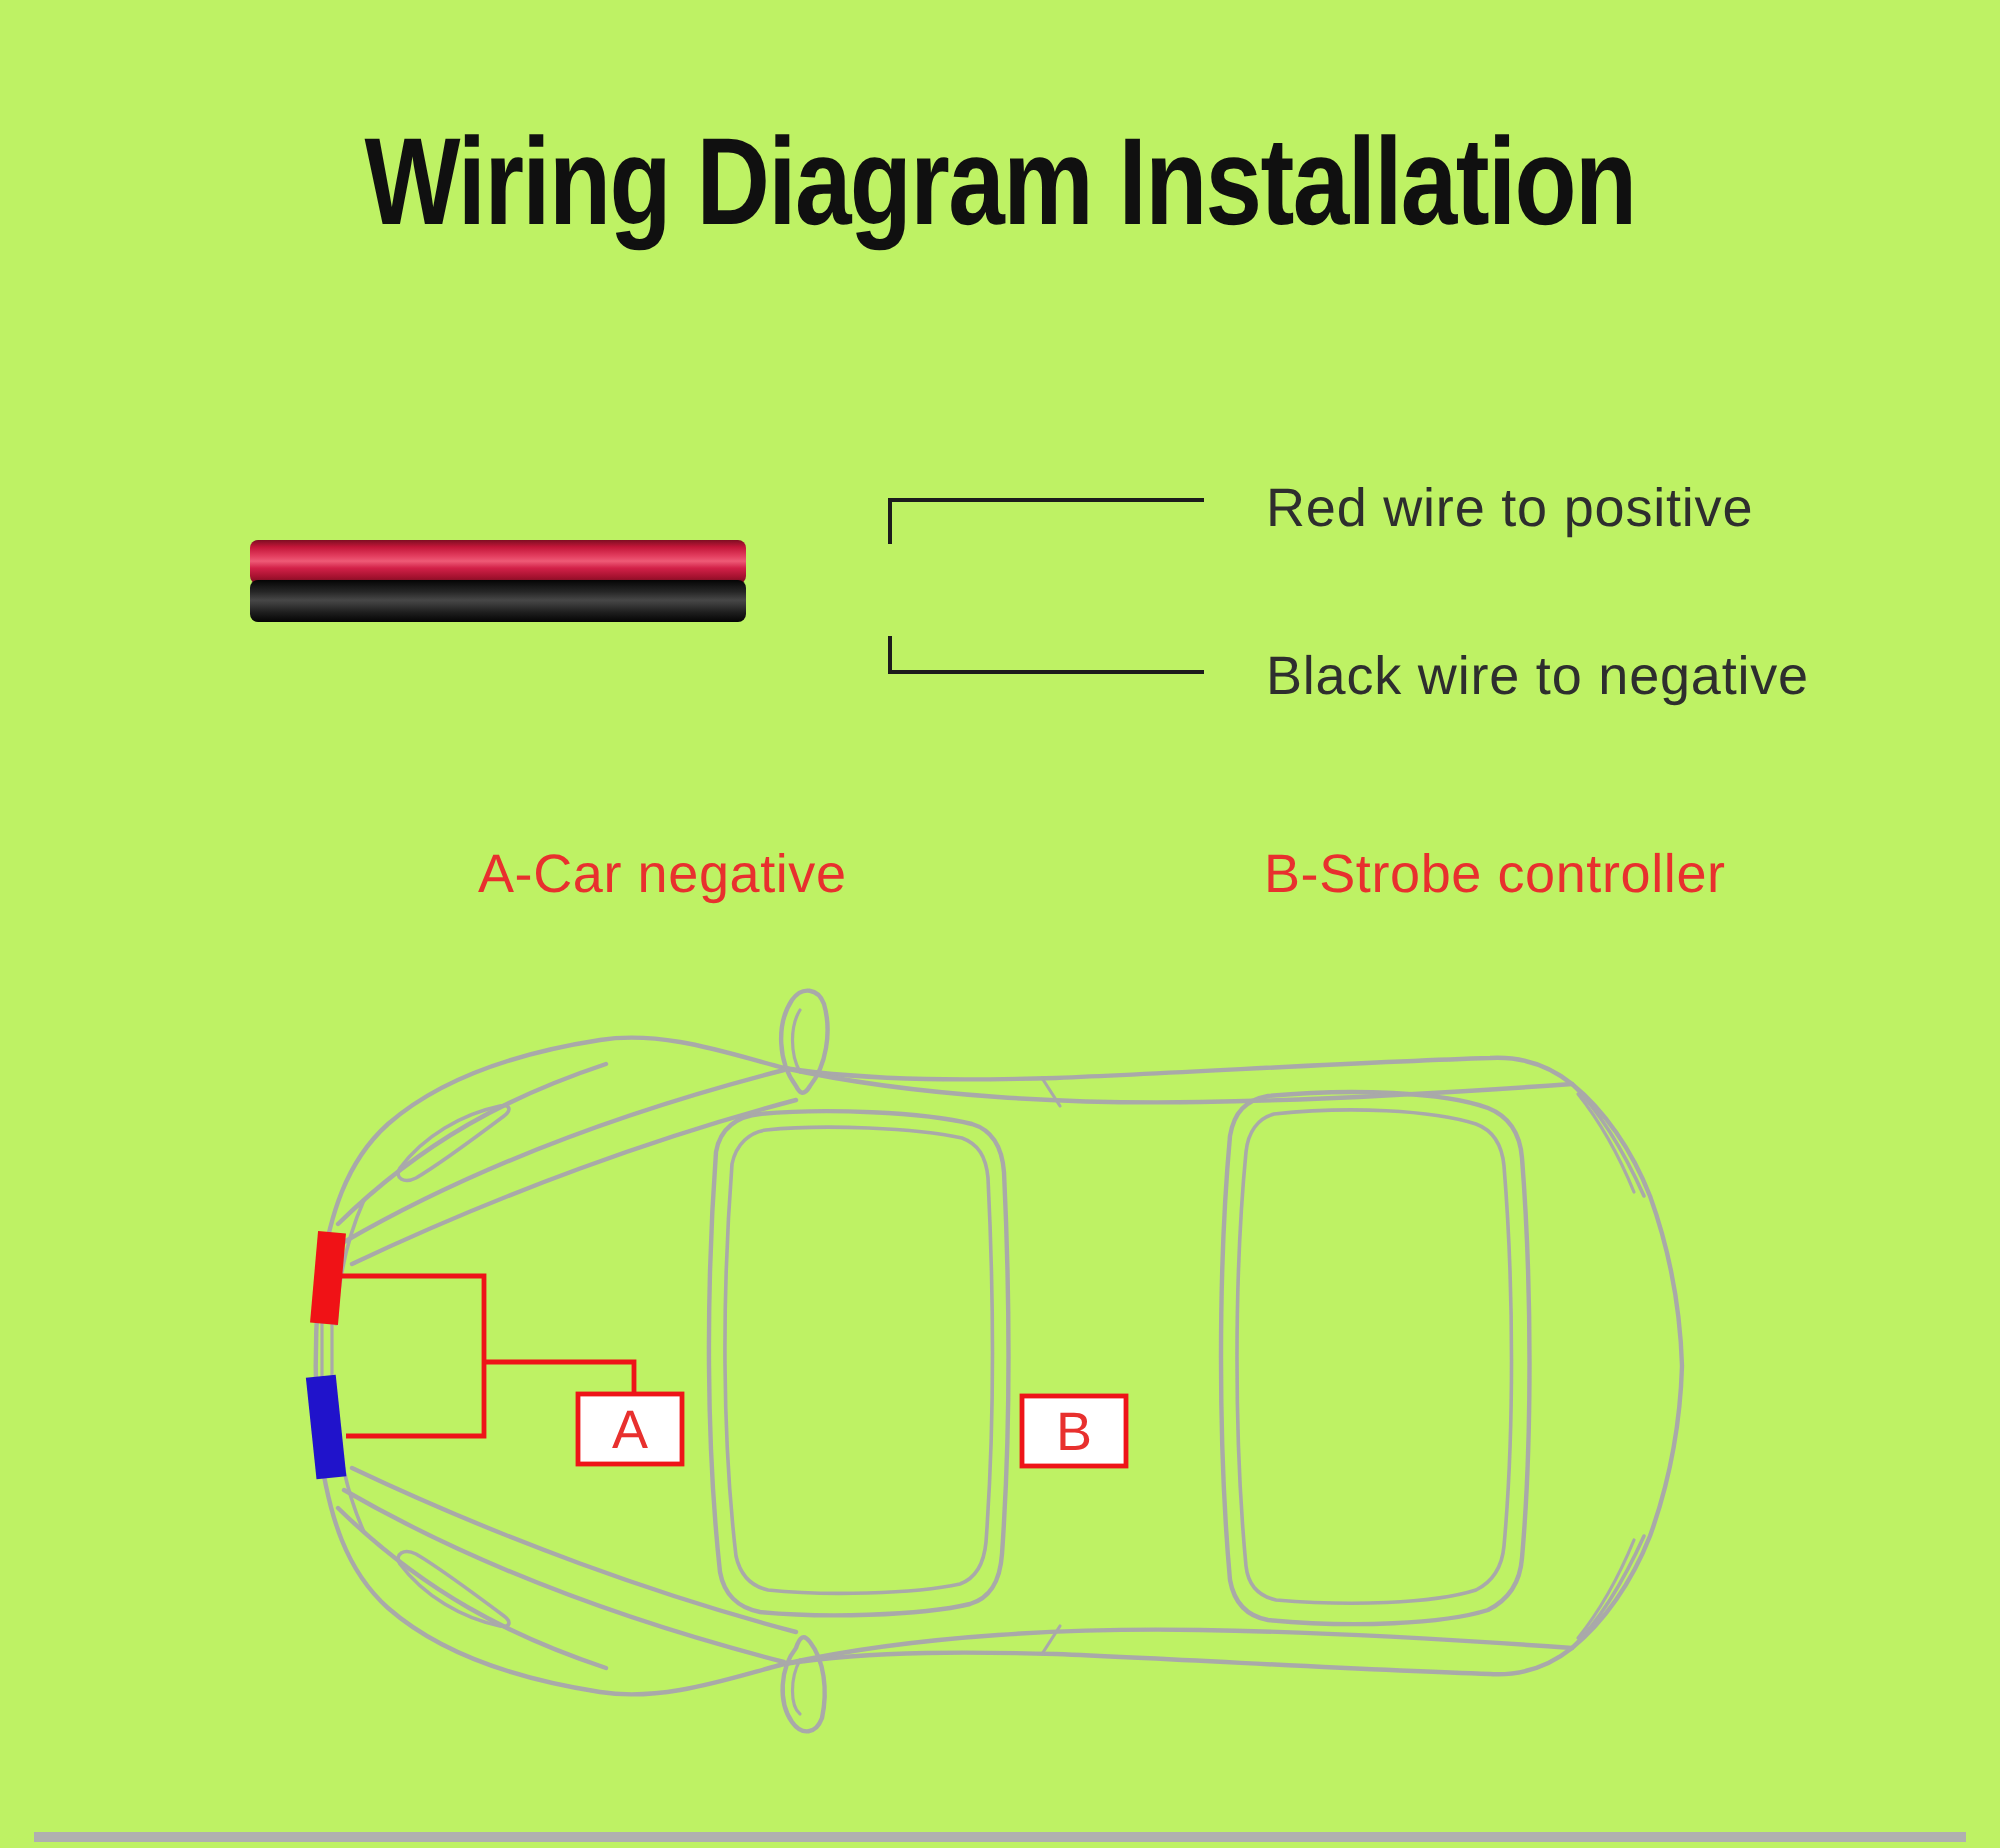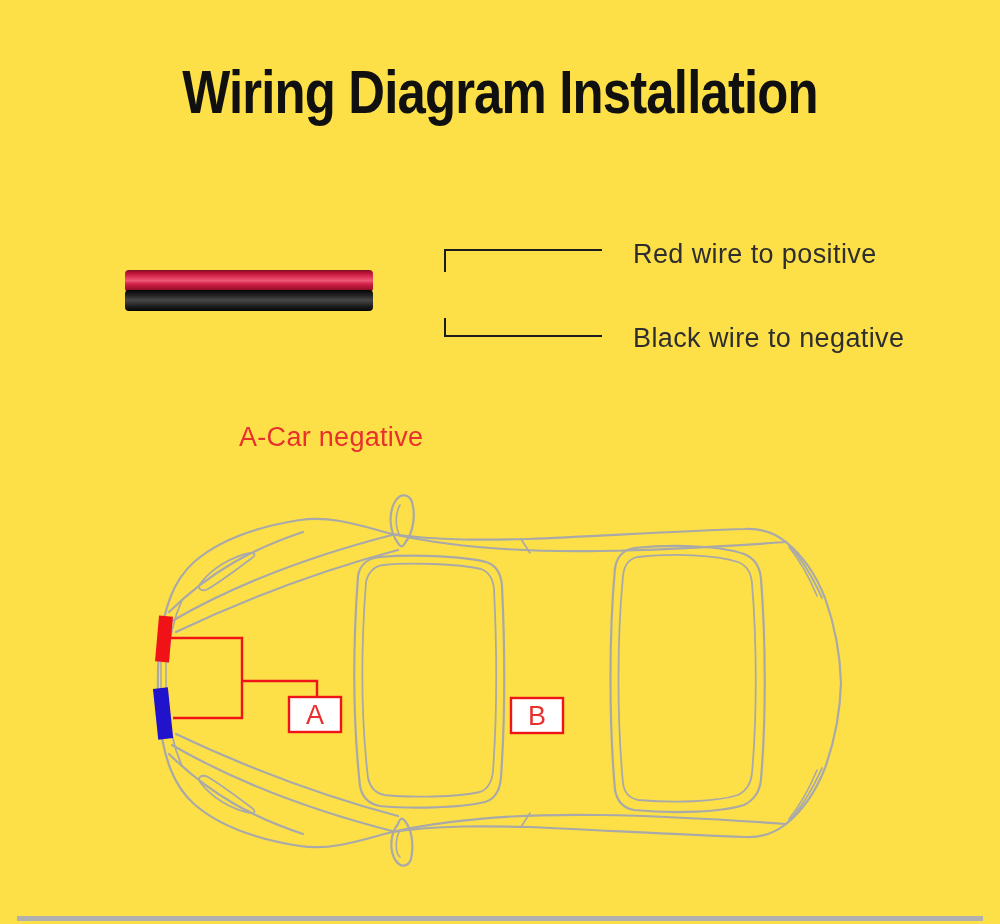--- a/index.html
+++ b/index.html
@@ -1,17 +1,17 @@
 <!DOCTYPE html>
 <html><head>
 <meta charset="utf-8">
 <style>
   html,body{margin:0;padding:0;background:#ffffff;}
   .page{
-    position:relative;width:1000px;height:924px;background:#fde047;overflow:hidden;
+    position:relative;width:1000px;height:924px;background:#bef264;overflow:hidden;
     font-family:"Liberation Sans", sans-serif;
   }
   .title{
     position:absolute;top:56px;left:0;width:100%;margin:0;text-align:center;
     font-size:62px;font-weight:bold;color:#101010;letter-spacing:-1px;line-height:1.15;
     transform:scaleX(0.82);transform-origin:center;white-space:nowrap;
   }
   .wire-photo{position:absolute;left:125px;top:270px;width:248px;height:41px;}
   .wire-red{
     position:absolute;left:0;right:0;top:0;height:22px;border-radius:4px;
@@ -46,20 +46,21 @@
 
   <div class="wire-photo">
     <div class="wire-red"></div>
     <div class="wire-black"></div>
   </div>
 
   <div class="legend-label legend-red">Red wire to positive</div>
   <div class="legend-label legend-black">Black wire to negative</div>
 
   <div class="part-label label-a">A-Car negative</div>
+  <div class="part-label label-b">B-Strobe controller</div>
 
   <svg class="diagram-svg" width="1000" height="924" viewBox="0 0 1000 924" xmlns="http://www.w3.org/2000/svg">
 
     <g stroke="#1c1c1c" stroke-width="2" fill="none">
       <path d="M 445 272 L 445 250 L 602 250"></path>
       <path d="M 445 318 L 445 336 L 602 336"></path>
     </g>
 
     <g stroke="#a9a9a9" stroke-width="2.2" fill="none" stroke-linecap="round" stroke-linejoin="round">
 

